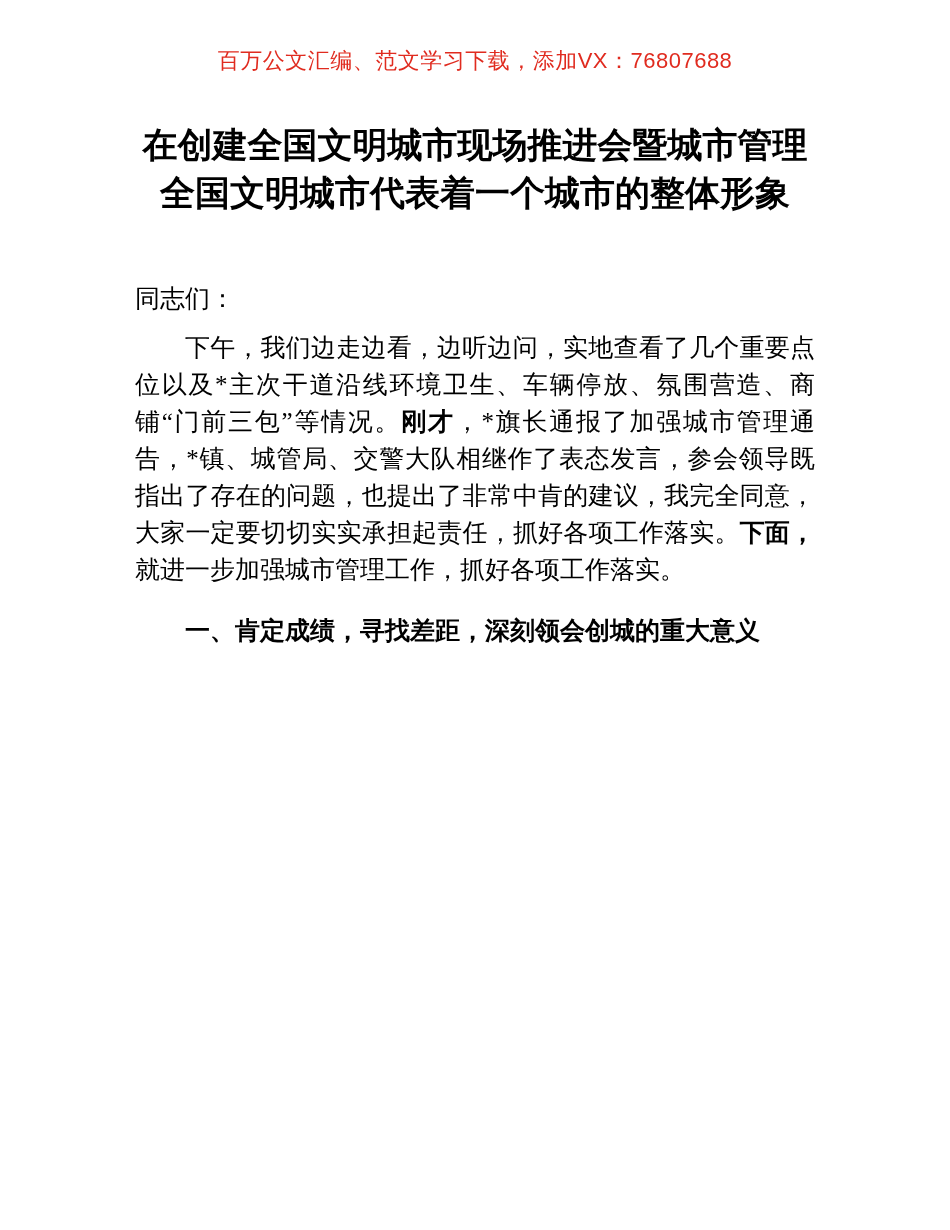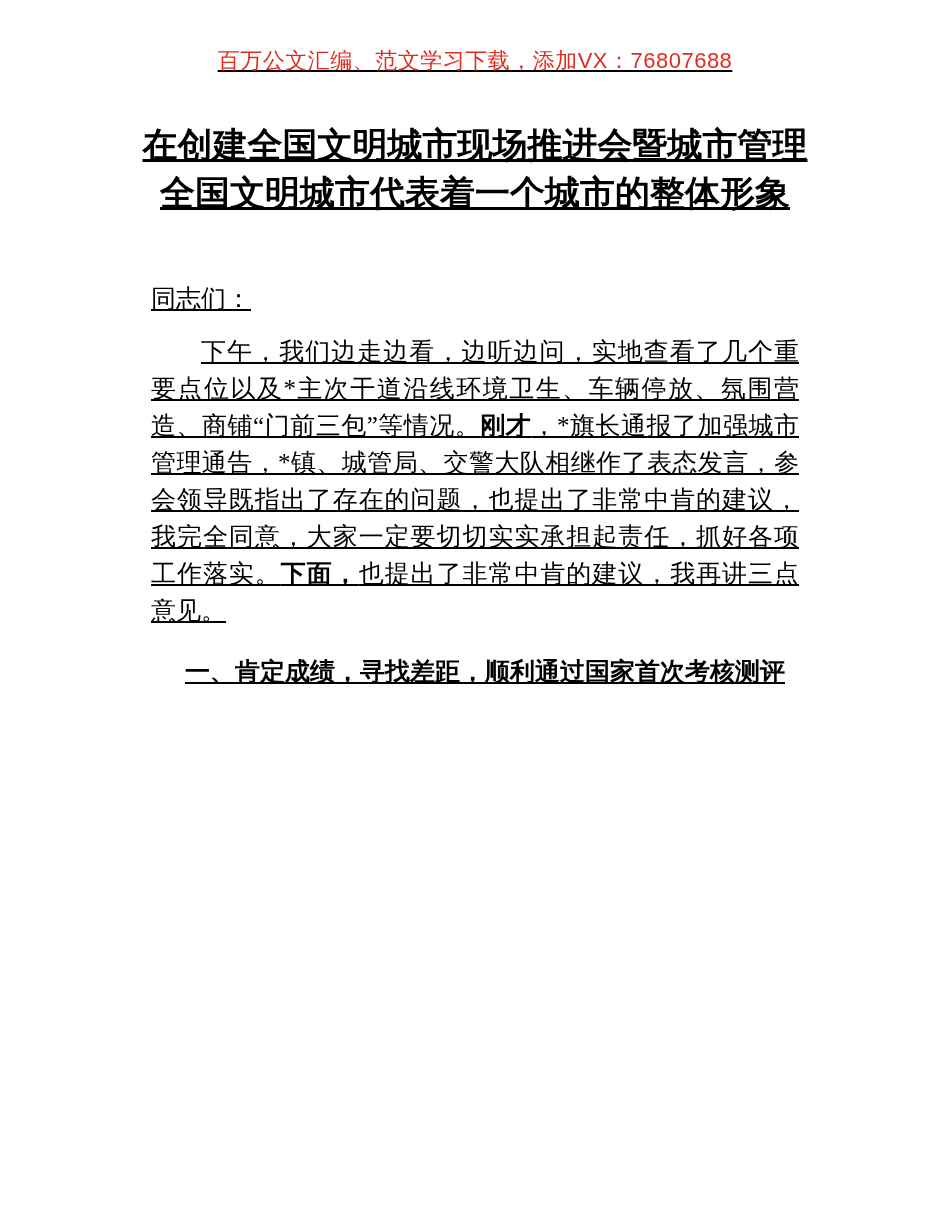--- a/index.html
+++ b/index.html
@@ -9,21 +9,20 @@
     background: #ffffff;
     color: #000000;
     font-family: "Liberation Serif", "DejaVu Serif", serif;
     overflow: hidden;
   }
   .page {
     position: relative;
     width: 950px;
     height: 1230px;
     background: #ffffff;
-    text-decoration: underline;
   }
   .watermark {
     padding-top: 46px;
     text-align: center;
     font-family: "Liberation Sans", "DejaVu Sans", sans-serif;
     font-size: 22px;
     line-height: 30px;
     letter-spacing: 0.5px;
   }
   h1.doc-title {
@@ -36,21 +35,21 @@
     line-height: 48px;
   }
   .content {
     width: 680px;
     margin: 62px auto 0 auto;
     font-size: 25px;
     line-height: 37px;
     text-align: justify;
     text-justify: inter-ideograph;
   }
-  .content p { margin: 16px; }
+  .content p { margin: 0; }
   p.salute  { margin-bottom: 12px; }
   p.para    { text-indent: 2em; }
   p.p1      { margin-bottom: 36px; }
   p.p2      { margin-bottom: 24px; }
   p.p3      { margin-bottom: 0; }
   h2.section-heading {
     margin: 0 0 20px 0;
     font-family: "Liberation Sans", "DejaVu Sans", sans-serif;
     font-weight: 700;
     font-size: 25px;
@@ -70,20 +69,20 @@
     <span>在创建全国文明城市现场推进会暨城市管理</span><br>
     <span>全国文明城市代表着一个城市的整体形象</span>
   </h1>
 
   <div class="content">
 
     <p class="salute">同志们：</p>
 
 
     <p class="para p2">
-      <span>下午，我们边走边看，边听边问，实地查看了几个重要点位以及*主次干道沿线环境卫生、车辆停放、氛围营造、商铺“门前三包”等情况。</span><b>刚才</b><span>，*旗长通报了加强城市管理通告，*镇、城管局、交警大队相继作了表态发言，参会领导既指出了存在的问题，也提出了非常中肯的建议，我完全同意，大家一定要切切实实承担起责任，抓好各项工作落实。</span><b>下面，</b><span>也提出了非常中肯的建议，我再讲三点意见。</span>
+      <span>下午，我们边走边看，边听边问，实地查看了几个重要点位以及*主次干道沿线环境卫生、车辆停放、氛围营造、商铺“门前三包”等情况。</span><b>刚才</b><span>，*旗长通报了加强城市管理通告，*镇、城管局、交警大队相继作了表态发言，参会领导既指出了存在的问题，也提出了非常中肯的建议，我完全同意，大家一定要切切实实承担起责任，抓好各项工作落实。</span><b>下面，</b><span>就进一步加强城市管理工作，抓好各项工作落实。</span>
     </p>
 
-    <h2 class="section-heading">一、肯定成绩，寻找差距，顺利通过国家首次考核测评</h2>
+    <h2 class="section-heading">一、肯定成绩，寻找差距，深刻领会创城的重大意义</h2>
 
 
   </div>
 </div>
 
 </body></html>

